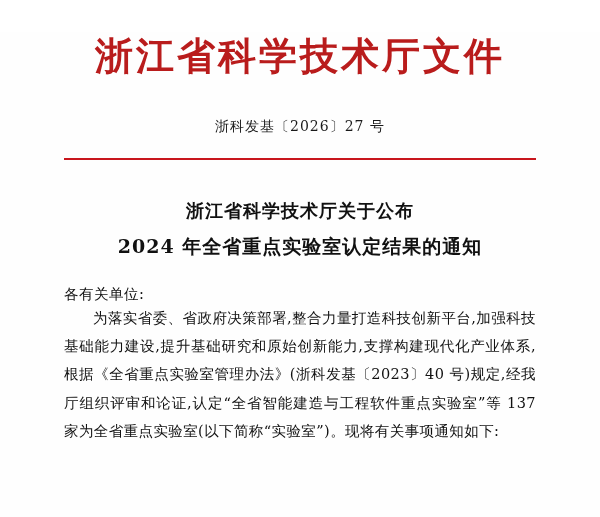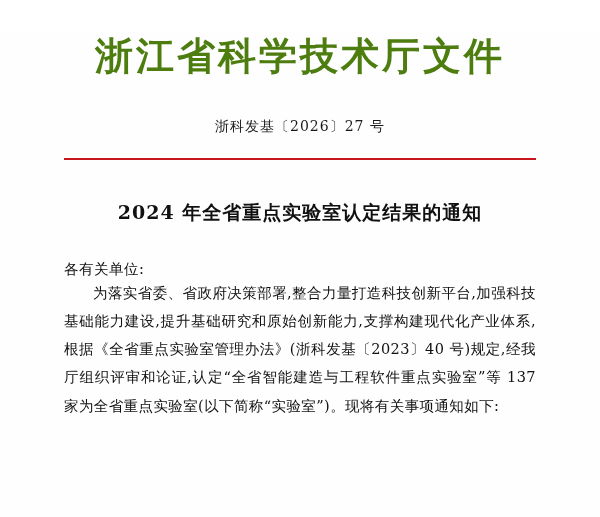--- a/index.html
+++ b/index.html
@@ -17,21 +17,21 @@
     position: relative;
     width: 600px;
     height: 517px;
     background: #fefefe;
     box-sizing: border-box;
     padding: 0 64px;
   }
   .masthead {
     margin-top: 32px;
     text-align: center;
-    color: #4d7c0f;
+    color: #b91c1c;
     font-size: 38px;
     font-weight: bold;
     letter-spacing: 3px;
     line-height: 1.25;
     font-family: "DejaVu Serif", "Liberation Serif", serif;
     white-space: nowrap;
   }
   .doc-number {
     margin-top: 38px;
     text-align: center;
@@ -53,21 +53,21 @@
     font-weight: bold;
     font-size: 18px;
     line-height: 1.9;
     letter-spacing: 1px;
     font-family: "DejaVu Serif", "Liberation Serif", serif;
   }
   .title-line-2 {
     font-size: 19px;
   }
   .salutation {
-    margin-top: 30px;
+    margin-top: 21px;
     font-size: 14.5px;
     color: #111111;
     letter-spacing: 0.5px;
     font-family: "DejaVu Serif", "Liberation Serif", serif;
   }
   .body-para {
     font-size: 14.5px;
     color: #111111;
     line-height: 1.95;
     text-align: justify;
@@ -81,20 +81,21 @@
 
 <div class="page">
 
   <div class="masthead">浙江省科学技术厅文件</div>
 
   <div class="doc-number">浙科发基〔2026〕27 号</div>
 
   <div class="red-rule"></div>
 
   <div class="title-block">
+    <div>浙江省科学技术厅关于公布</div>
     <div class="title-line-2">2024 年全省重点实验室认定结果的通知</div>
   </div>
 
   <div class="salutation">各有关单位:</div>
 
   <div class="body-para">为落实省委、省政府决策部署,整合力量打造科技创新平台,加强科技基础能力建设,提升基础研究和原始创新能力,支撑构建现代化产业体系,根据《全省重点实验室管理办法》(浙科发基〔2023〕40 号)规定,经我厅组织评审和论证,认定“全省智能建造与工程软件重点实验室”等 137 家为全省重点实验室(以下简称“实验室”)。现将有关事项通知如下:</div>
 
 </div>
 
 </body></html>

